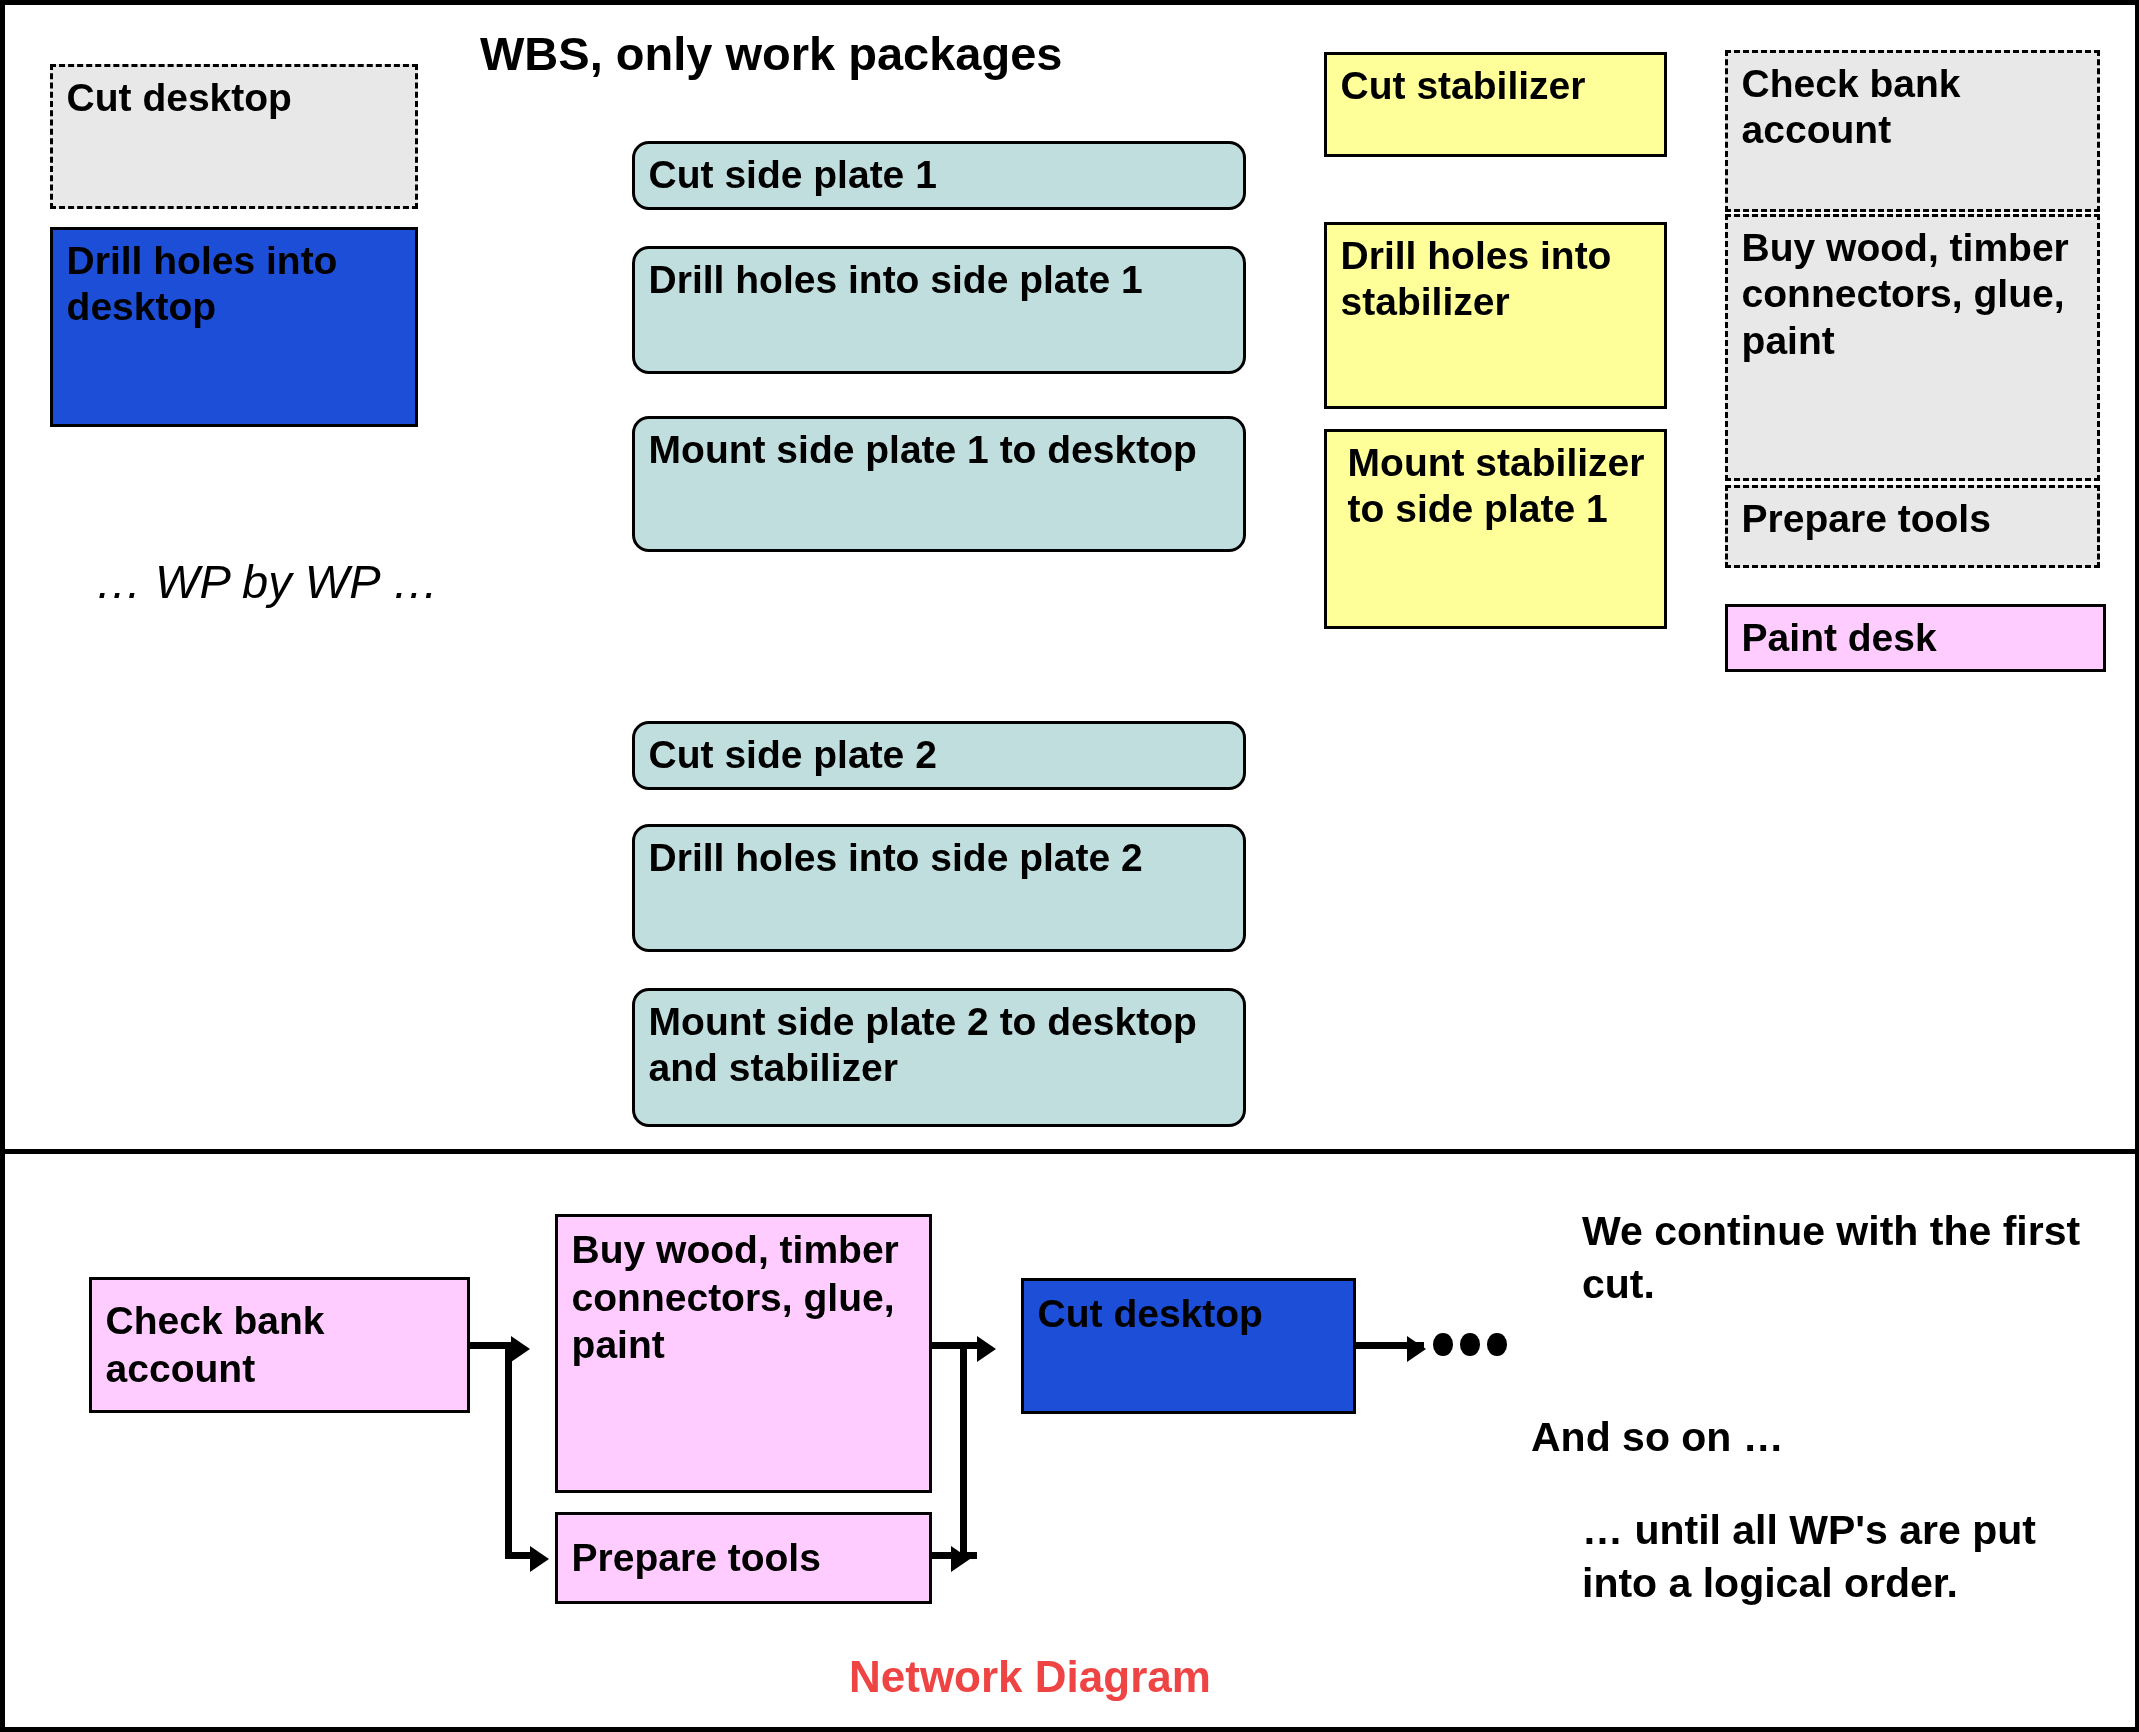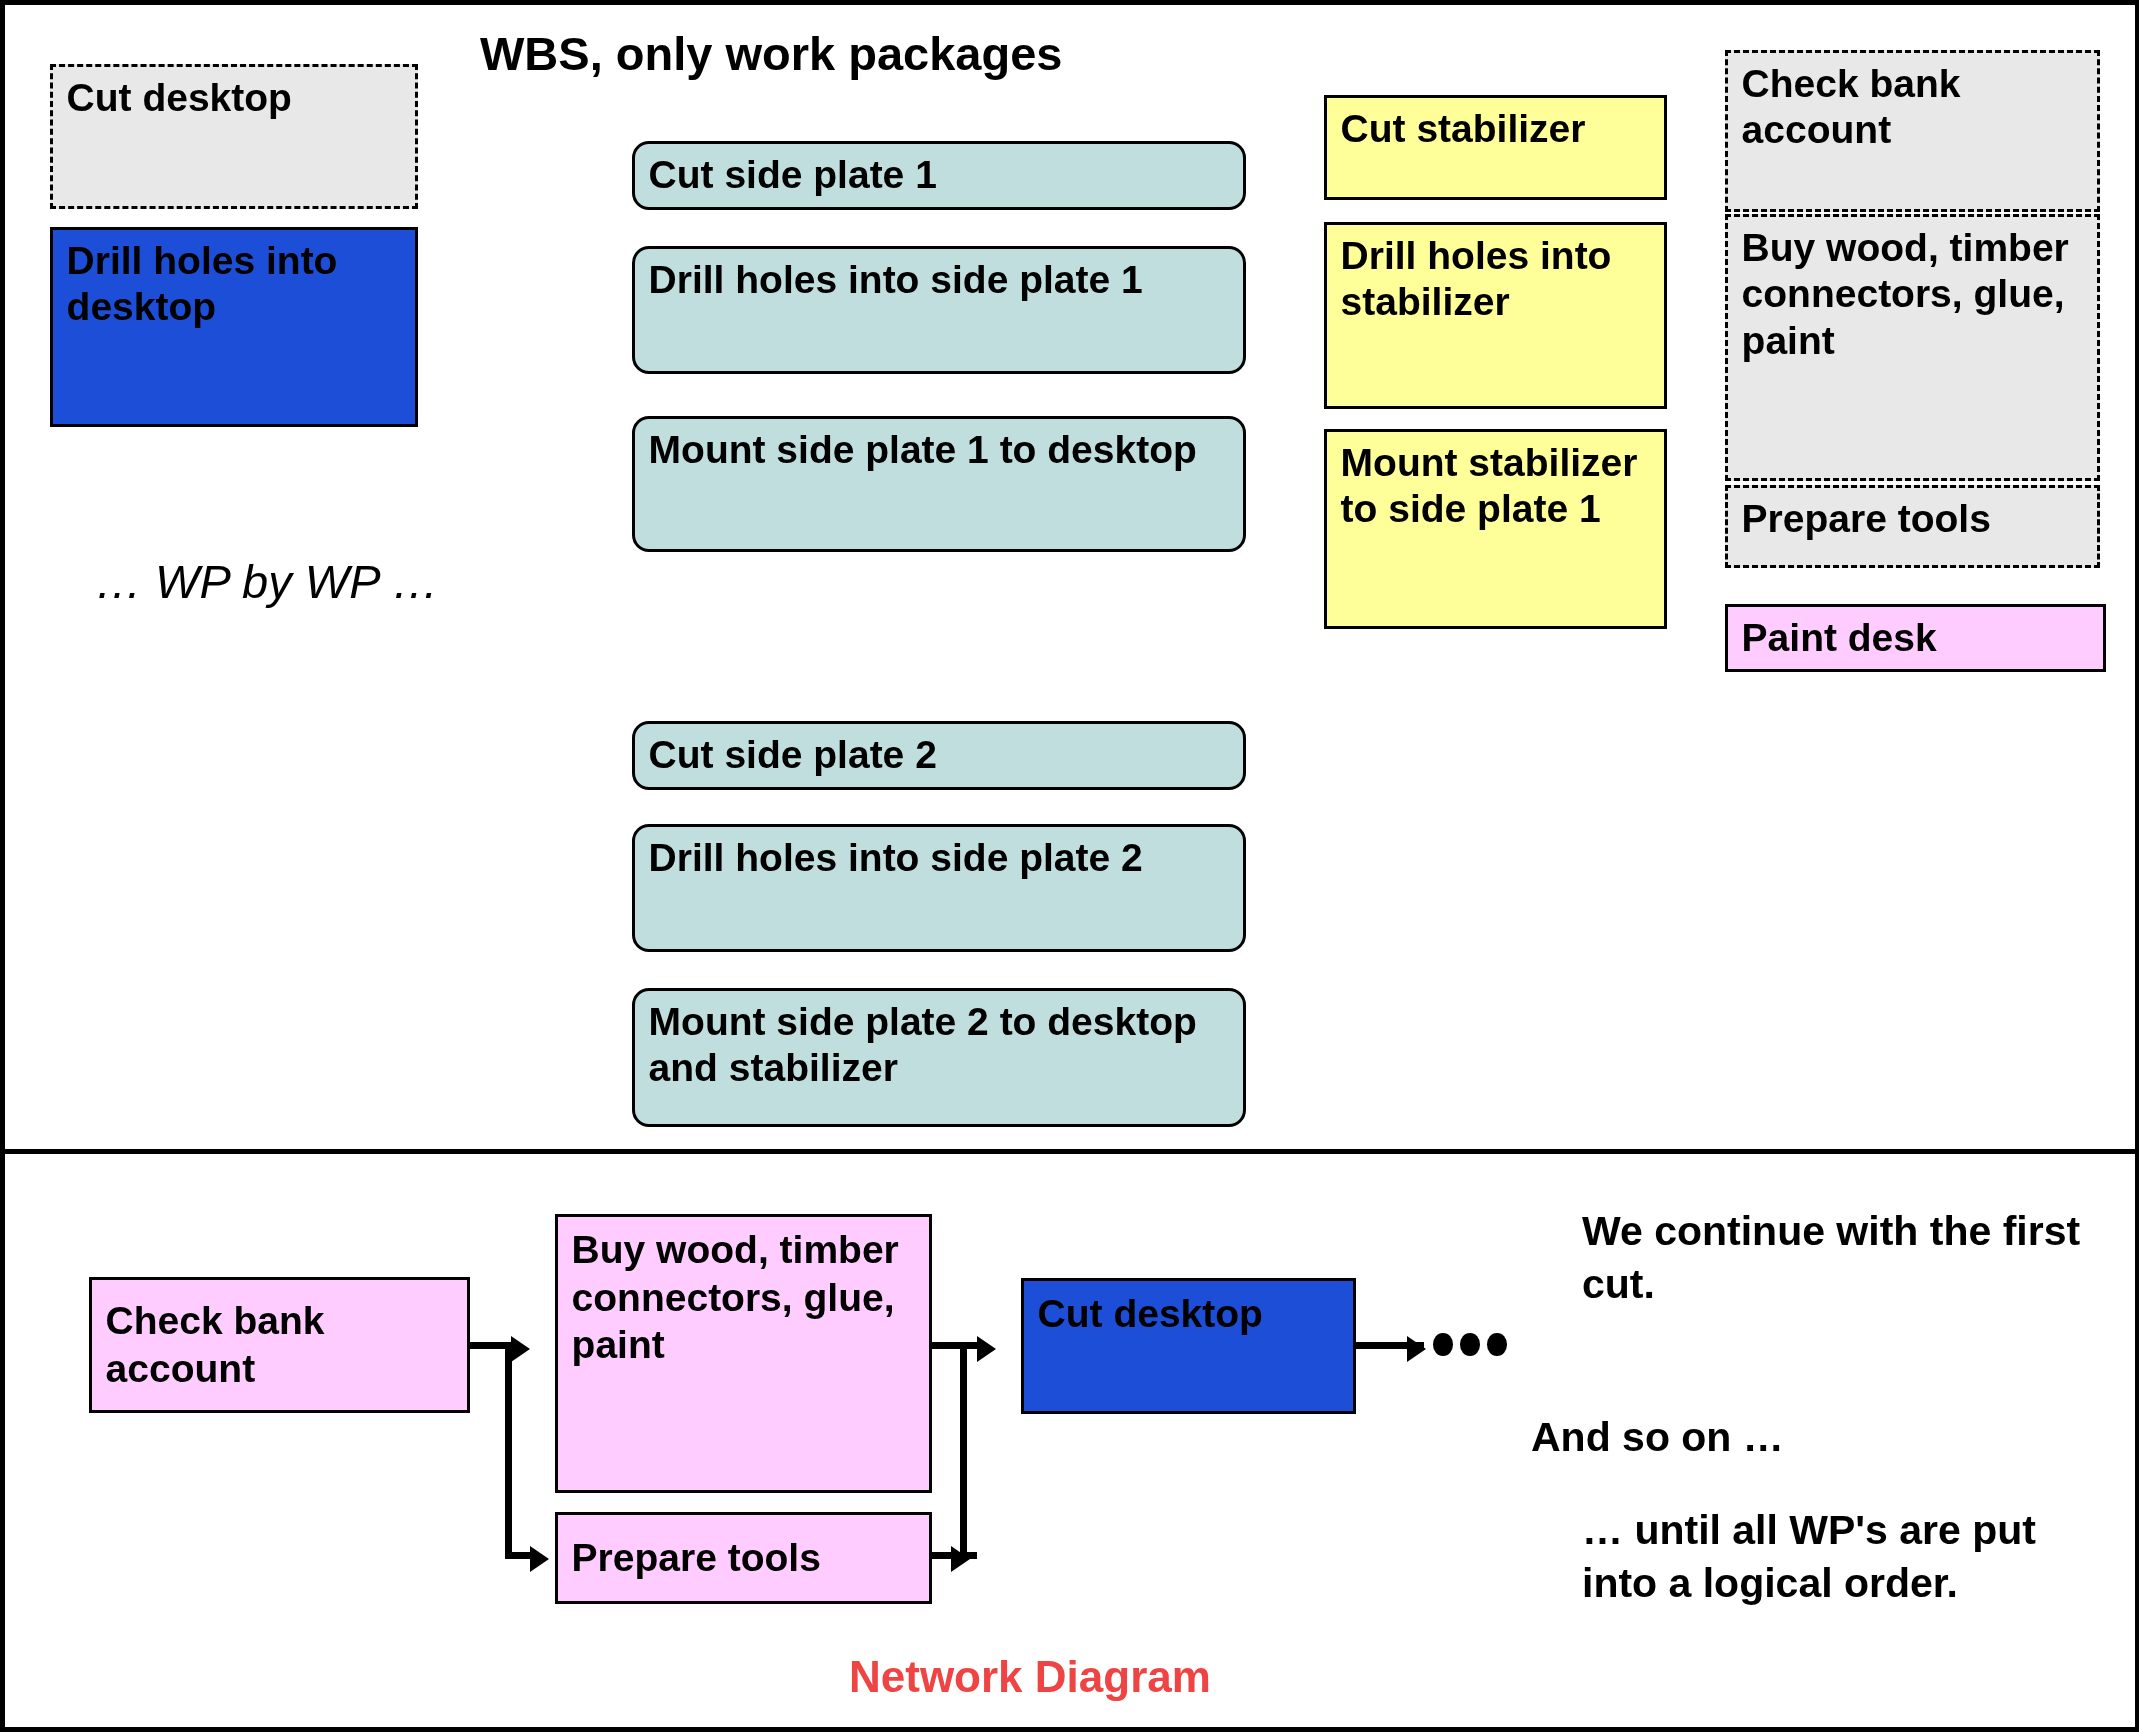--- a/index.html
+++ b/index.html
@@ -79,29 +79,29 @@
     </div>
 
     <div class="box c-blue" style="left:627px;top:819px;width:614px;height:128px;font-size:39px;">
       <span class="t">Drill holes into side plate 2</span>
     </div>
 
     <div class="box c-blue" style="left:627px;top:983px;width:614px;height:139px;font-size:39px;">
       <span class="t">Mount side plate 2 to desktop and stabilizer</span>
     </div>
 
-    <div class="box c-yellow" style="left:1319px;top:47px;width:343px;height:105px;font-size:39px;margin-top:43px;">
+    <div class="box c-yellow" style="left:1319px;top:47px;width:343px;height:105px;font-size:39px;">
       <span class="t">Cut stabilizer</span>
     </div>
 
     <div class="box c-yellow" style="left:1319px;top:217px;width:343px;height:187px;font-size:39px;">
       <span class="t">Drill holes into stabilizer</span>
     </div>
 
-    <div class="box c-yellow" style="left:1319px;top:424px;width:343px;height:200px;font-size:39px;">
+    <div class="box c-yellow" style="left:1319px;top:424px;width:343px;height:200px;font-size:39px;padding-left:7px;">
       <span class="t">Mount stabilizer to side plate 1</span>
     </div>
 
     <div class="box c-gray dashed" style="left:1720px;top:45px;width:375px;height:162px;font-size:39px;">
       <span class="t">Check bank account</span>
     </div>
 
     <div class="box c-gray dashed" style="left:1720px;top:209px;width:375px;height:267px;font-size:39px;">
       <span class="t">Buy wood, timber connectors, glue, paint</span>
     </div>

